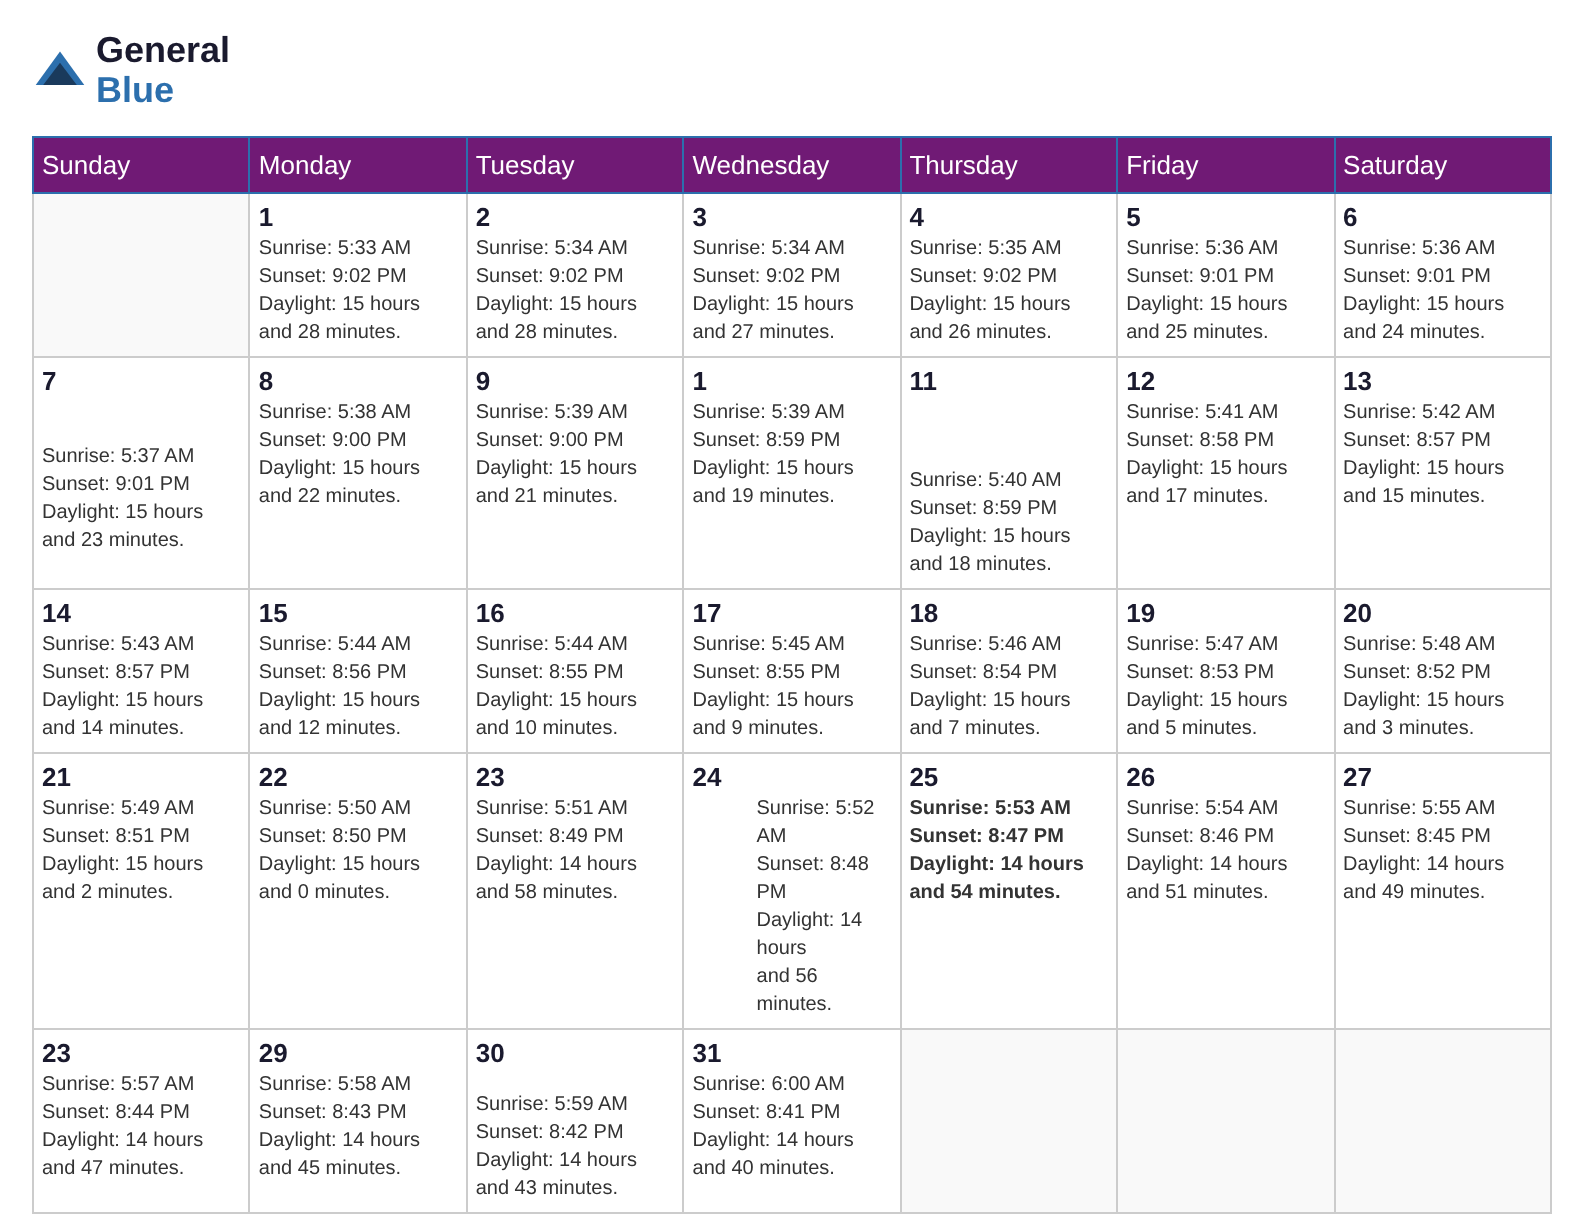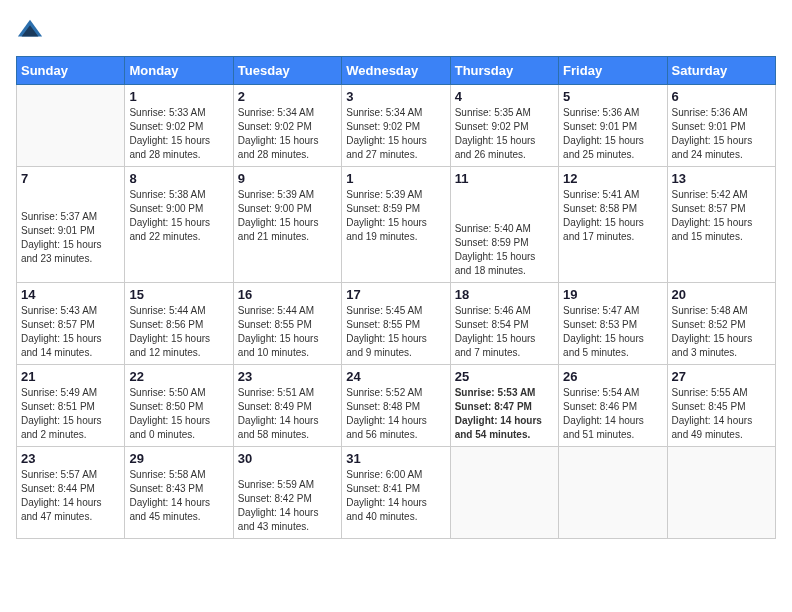--- a/index.html
+++ b/index.html
@@ -43,26 +43,26 @@
     .location-title {
       font-size: 14px;
       color: #333;
     }
     table {
       width: 100%;
       border-collapse: collapse;
       font-size: 11px;
     }
     thead tr th {
-      background-color: #3b82f6;
+      background-color: #701a75;
       color: #fff;
       padding: 6px 4px;
       text-align: left;
       font-size: 13px;
-      font-weight: bold;
+      font-weight: normal;
       border: 1px solid #2c6fad;
     }
     tbody tr td {
       border: 1px solid #ccc;
       vertical-align: top;
       padding: 4px;
       height: 80px;
       width: calc(100% / 7);
       color: #333;
     }
@@ -87,20 +87,24 @@
   </style>
 </head>
 <body>
 
 <div class="header">
   <div class="logo">
     <svg class="logo-icon" viewBox="0 0 30 30" xmlns="http://www.w3.org/2000/svg">
       <polygon points="15,4 28,22 2,22" fill="#2c6fad"></polygon>
       <polygon points="15,10 24,22 6,22" fill="#1a3a5c"></polygon>
     </svg>
+    <div class="logo-text">
+      <div>General</div>
+      <div class="blue">Blue</div>
+    </div>
   </div>
   <div class="title-block">
     <div class="month-title"></div>
     <div class="location-title"></div>
   </div>
 </div>
 
 <table>
   <thead>
     <tr id="weekday-header">
@@ -278,21 +282,21 @@
         </td>
         <td>
           <span class="day-num">23</span>
           <div class="day-info" style="white-space: pre-line;">Sunrise: 5:51 AM
 Sunset: 8:49 PM
 Daylight: 14 hours
 and 58 minutes.</div>
         </td>
         <td>
           <span class="day-num">24</span>
-          <div class="day-info" style="white-space: pre-line;">Sunrise: 5:52 AM
+          <div class="day-info" style="white-space: pre-line; margin-left: 32px;">Sunrise: 5:52 AM
 Sunset: 8:48 PM
 Daylight: 14 hours
 and 56 minutes.</div>
         </td>
         <td>
           <span class="day-num">25</span>
           <div class="day-info" style="white-space: pre-line; font-weight: bold;">Sunrise: 5:53 AM
 Sunset: 8:47 PM
 Daylight: 14 hours
 and 54 minutes.</div>

